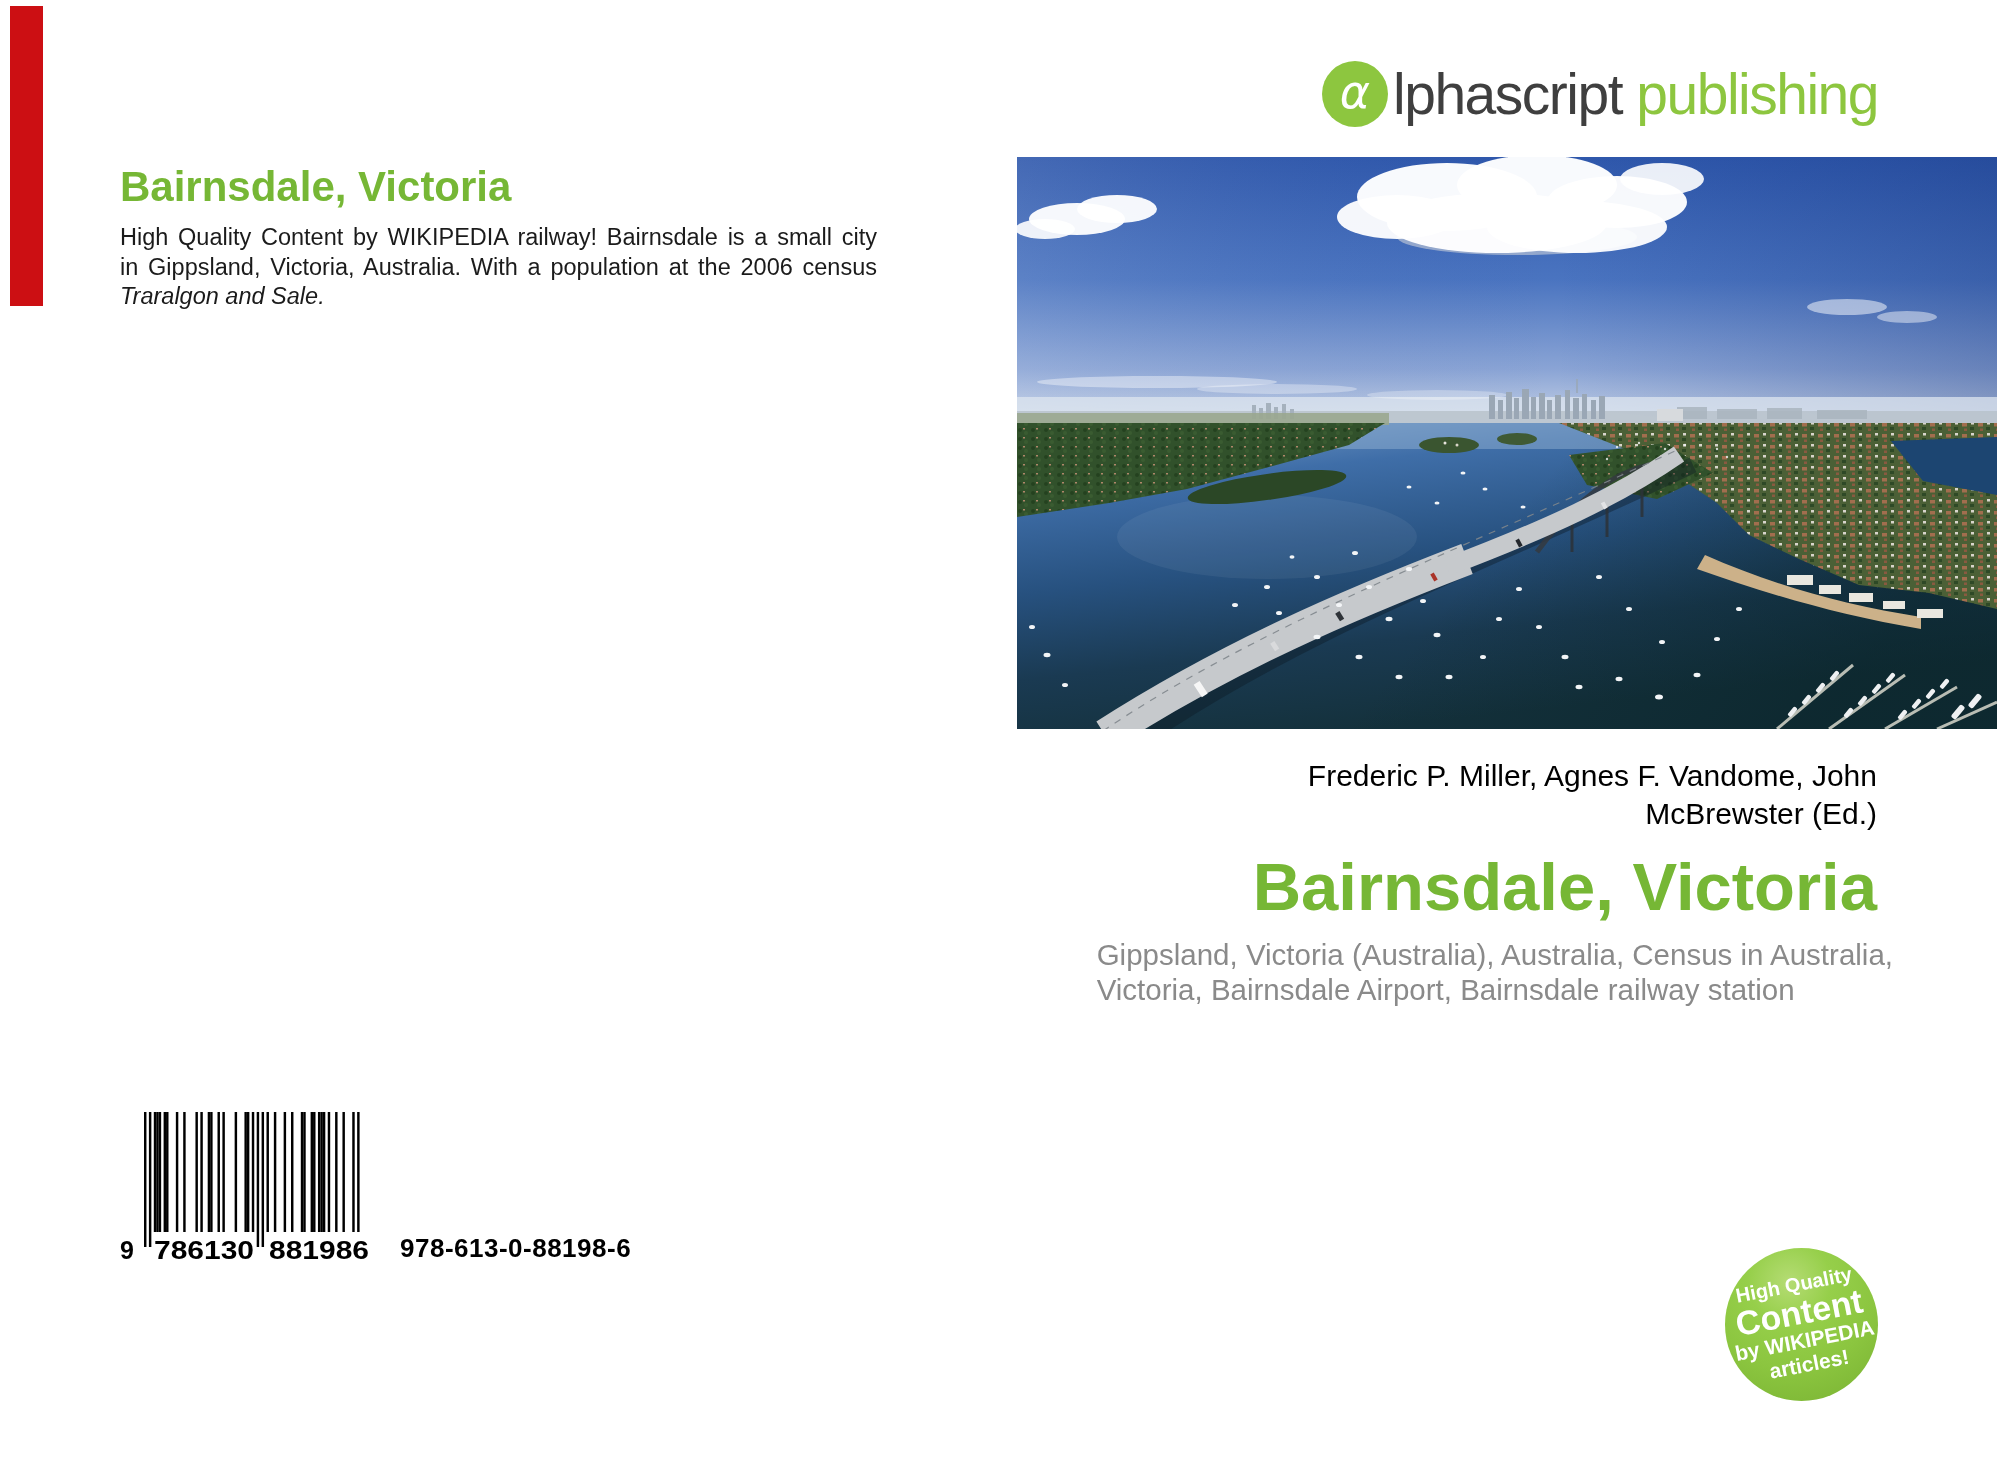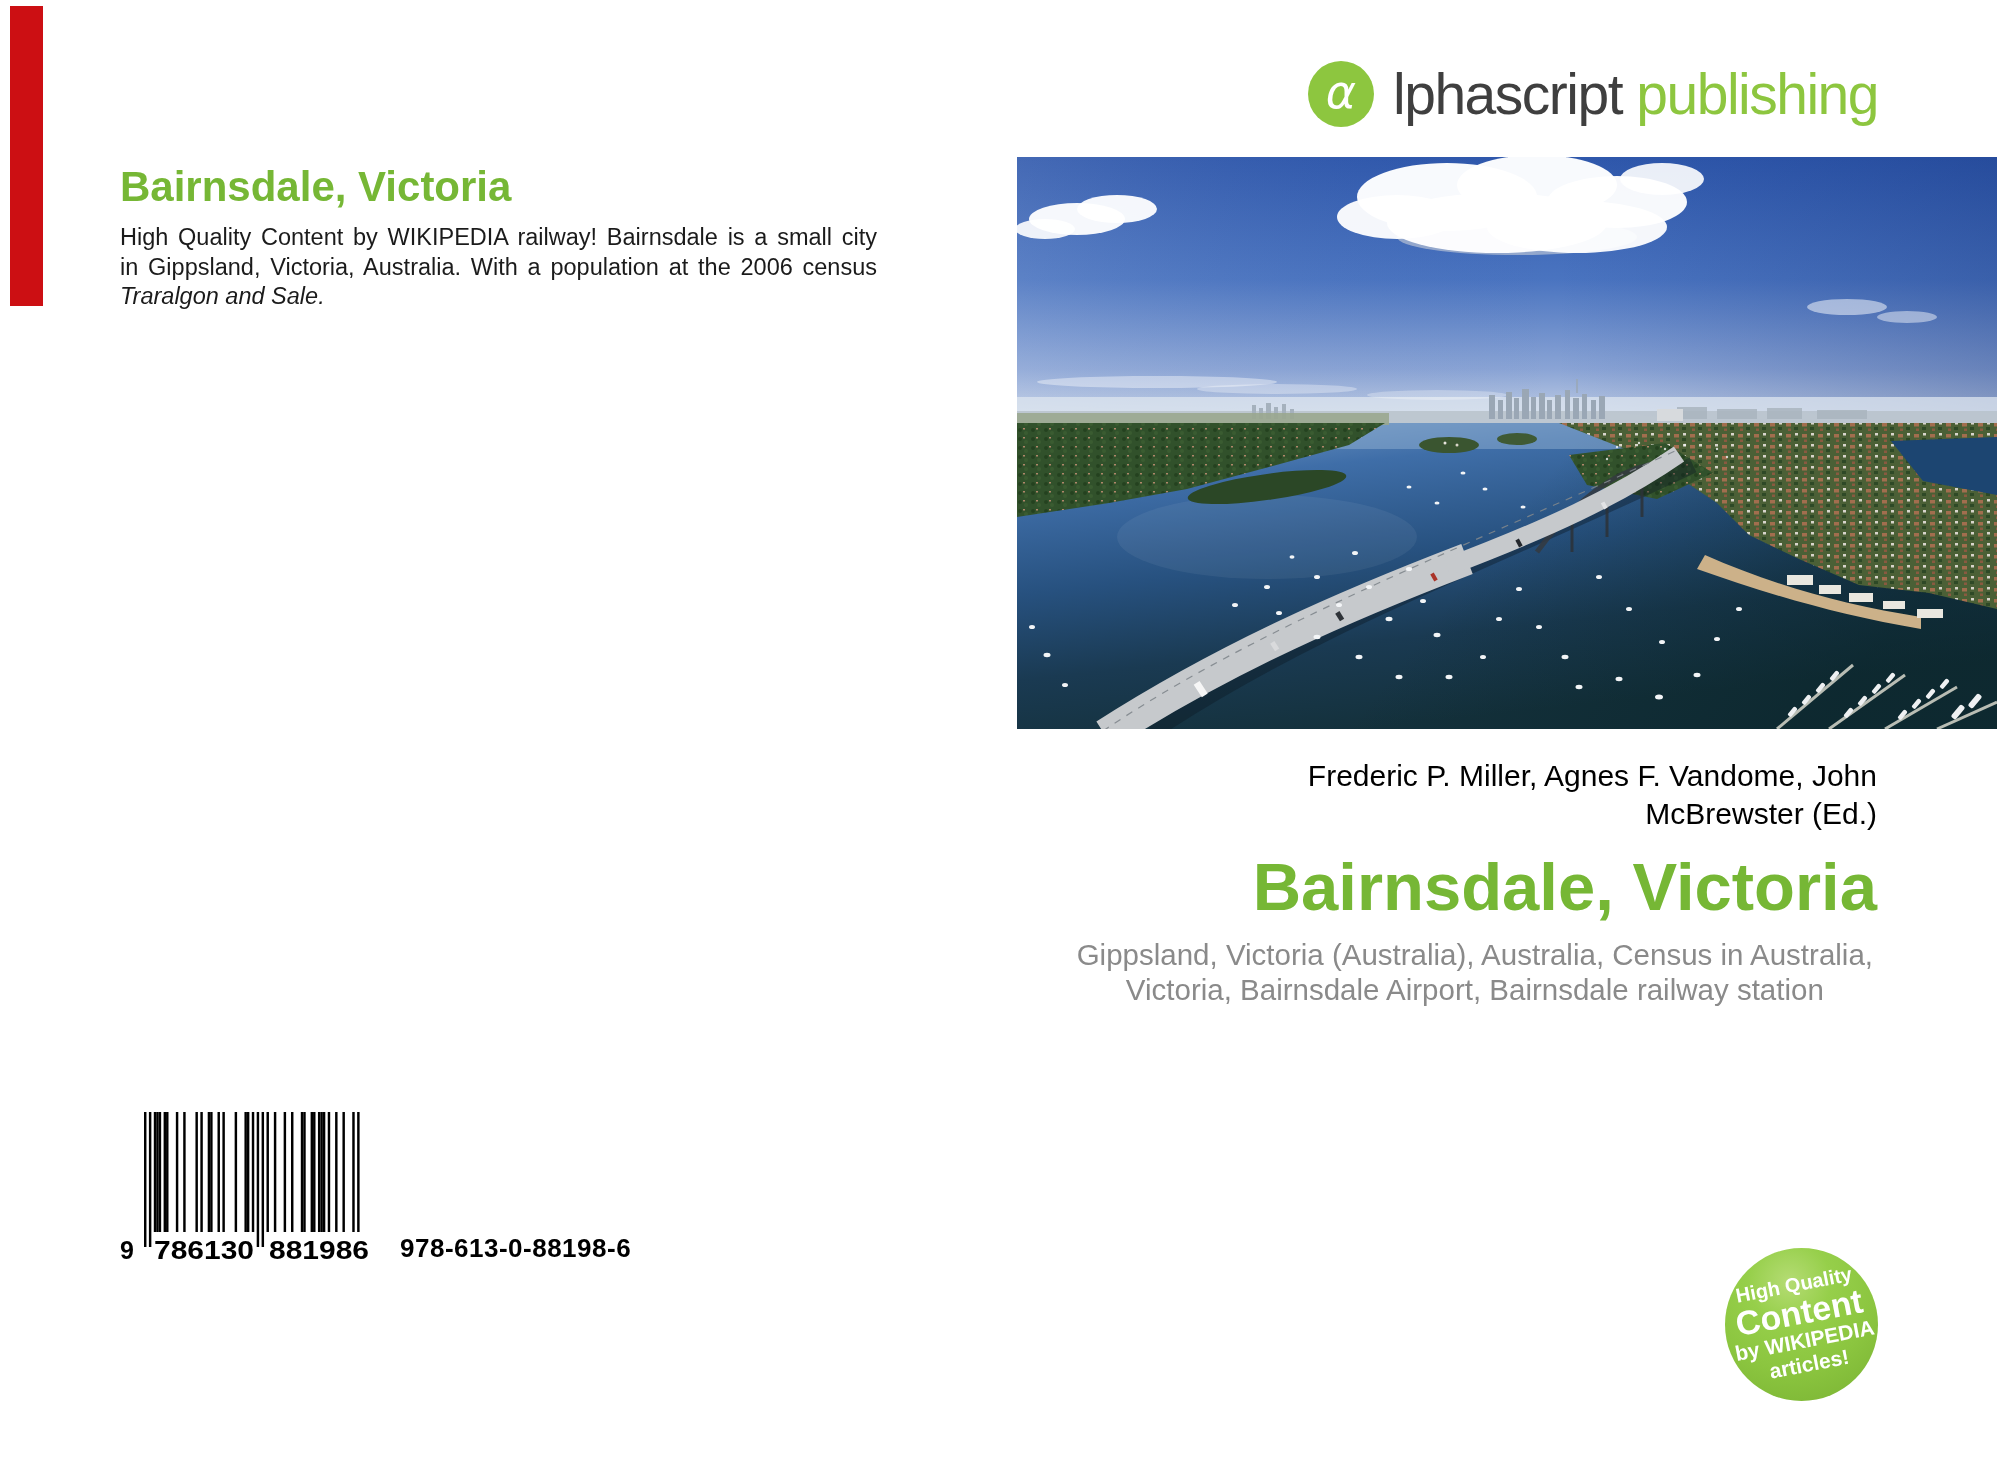--- a/index.html
+++ b/index.html
@@ -11,40 +11,40 @@
   .red-stripe{position:absolute;left:10px;top:6px;width:33px;height:300px;background:#cc0f13;}
 
   
   .logo{position:absolute;top:60px;right:122px;display:flex;align-items:center;height:68px;}
   .logo-circle{
     width:66px;height:66px;border-radius:50%;background:#8dc63f;color:#ffffff;
     display:flex;align-items:center;justify-content:center;
     font-family:"DejaVu Sans",sans-serif;font-style:italic;font-size:46px;line-height:1;
     padding-bottom:4px;box-sizing:border-box;
   }
-  .logo-text{font-size:57px;letter-spacing:-1.5px;color:#3f3f3f;margin-left:19px;white-space:pre;text-align:center;}
+  .logo-text{font-size:57px;letter-spacing:-1.5px;color:#3f3f3f;margin-left:5px;white-space:pre;text-align:center;}
   .logo-text .pub{color:#8dc63f;}
 
   
   .back-title{position:absolute;left:120px;top:163px;font-size:42px;font-weight:bold;color:#76b735;line-height:48px;}
   .back-body{position:absolute;left:120px;top:223px;width:757px;font-size:23.5px;line-height:29.5px;color:#1b1b1b;}
   .back-body .bline{text-align:justify;text-align-last:justify;}
   .back-body .bline:last-child{text-align-last:left;font-style:italic;}
 
   
   .barcode{position:absolute;left:118px;top:1110px;}
   .isbn-text{position:absolute;left:400px;top:1233px;font-size:26px;font-weight:bold;color:#000;letter-spacing:0.5px;text-align:center;}
 
   
   .photo{position:absolute;left:1017px;top:157px;width:980px;height:572px;overflow:hidden;}
 
   
   .authors{position:absolute;right:123px;top:757px;text-align:right;font-size:30px;line-height:38px;color:#000000;}
   .front-title{position:absolute;right:123px;top:850px;text-align:right;font-size:67px;line-height:74px;font-weight:bold;color:#76b735;}
-  .subtitle{position:absolute;right:127px;top:938px;text-align:center;font-size:29.5px;line-height:34.5px;color:#8a8a8a;}
+  .subtitle{position:absolute;right:107px;top:938px;text-align:left;font-size:29.5px;line-height:34.5px;color:#8a8a8a;}
 
   
   .badge{
     position:absolute;left:1725px;top:1248px;width:153px;height:153px;border-radius:50%;
     background:radial-gradient(circle at 42% 22%, #b5dc74 0%, #96cf4a 28%, #8bc53f 60%, #78b132 100%);
   }
   .badge-inner{
     position:absolute;inset:0;display:flex;flex-direction:column;align-items:center;justify-content:center;
     transform:rotate(-11deg);color:#ffffff;text-align:center;font-weight:bold;
   }

